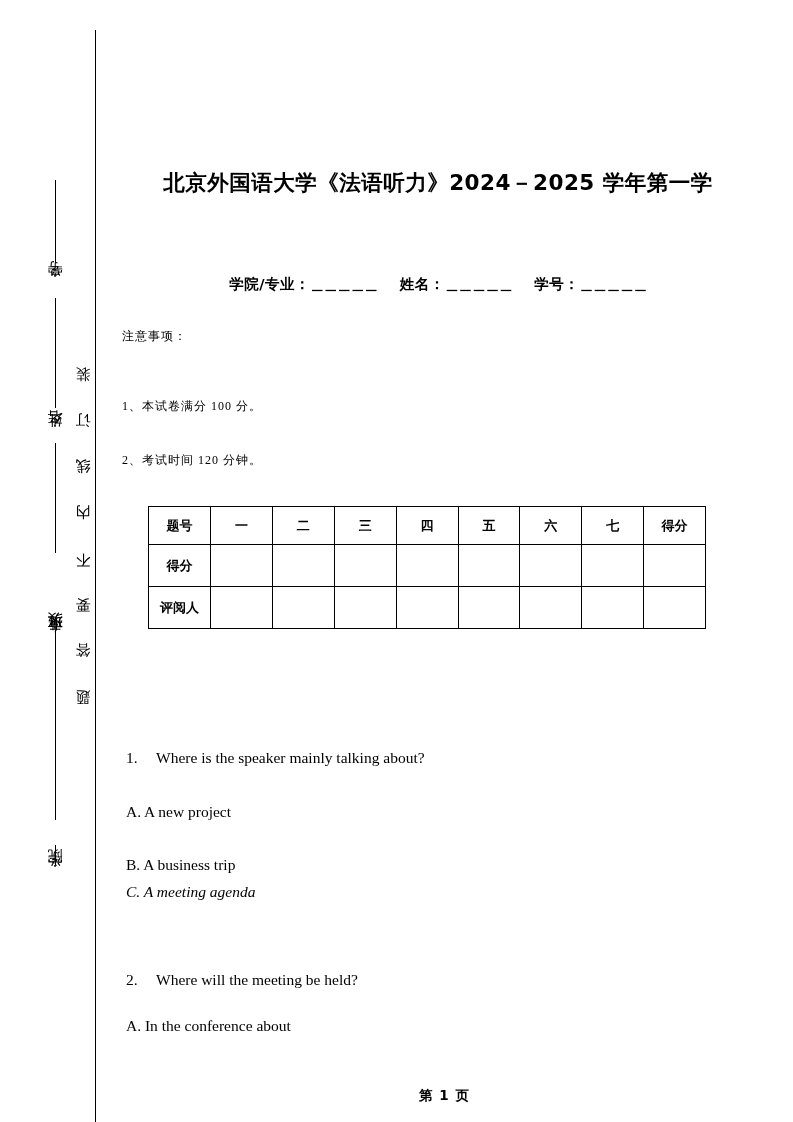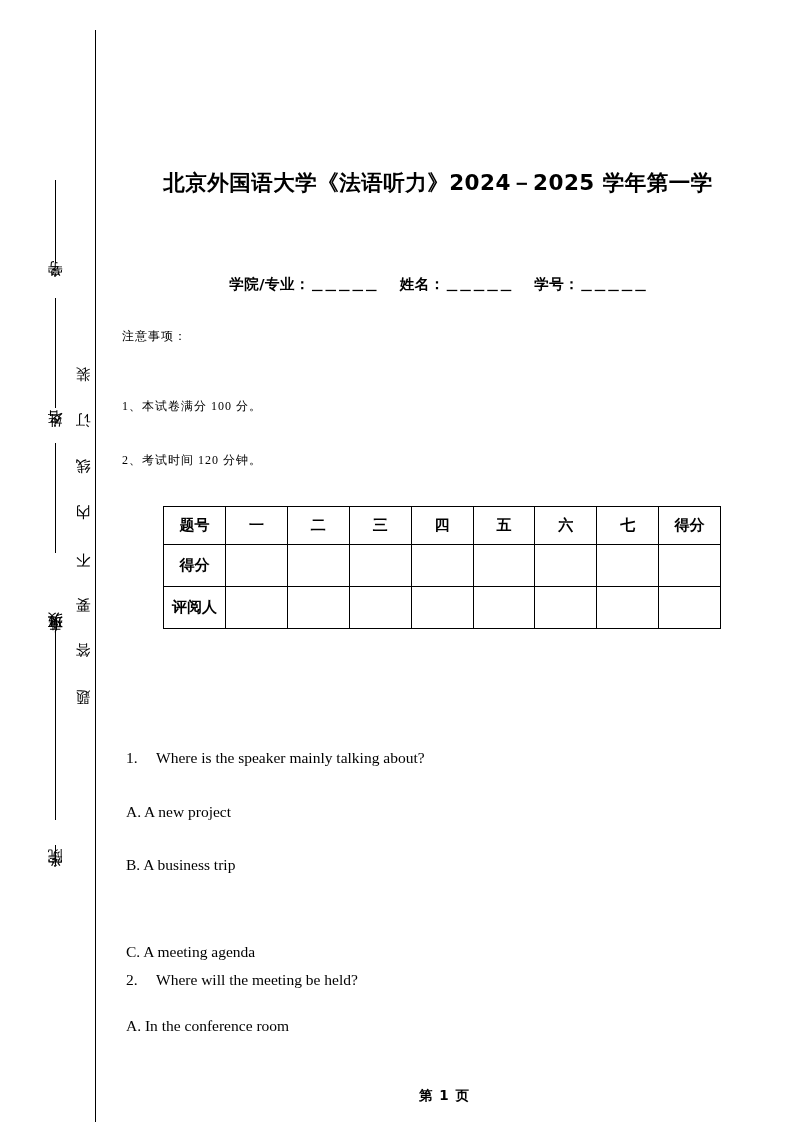--- a/index.html
+++ b/index.html
@@ -105,28 +105,28 @@
     white-space: nowrap;
   }
   #notes-title { top: 285px; }
   #note-1 { top: 355px; }
   #note-2 { top: 409px; }
   .ul-val { }
 
   
   #score-table {
     position: absolute;
-    left: 67px;
+    left: 52px;
     top: 463px;
     border-collapse: collapse;
     table-layout: fixed;
     width: 558px;
     font-family: "DejaVu Sans", "Liberation Sans", sans-serif;
     font-weight: bold;
-    font-size: 15px;
+    font-size: 13px;
   }
   #score-table td {
     border: 1px solid #000000;
     text-align: center;
     vertical-align: middle;
     padding: 0;
   }
   #score-table tr { height: 38px; }
   #score-table tr.tall { height: 42px; }
   #score-table col.first { width: 62px; }
@@ -255,22 +255,22 @@
       </tr>
     </tbody>
   </table>
 
 
   <div class="q-stem" style="top:706px;">
     <span class="qnum">1.</span><span>Where is the speaker mainly talking about?</span>
   </div>
   <div class="q-option" style="top:760px;">A. A new project</div>
   <div class="q-option" style="top:813px;">B. A business trip</div>
-  <div class="q-option" style="top:900px;">C. A meeting agenda</div>
+  <div class="q-option" style="top:840px;font-style:italic;">C. A meeting agenda</div>
 
   <div class="q-stem" style="top:928px;">
     <span class="qnum">2.</span><span>Where will the meeting be held?</span>
   </div>
-  <div class="q-option" style="top:974px;">A. In the conference room</div>
+  <div class="q-option" style="top:974px;">A. In the conference about</div>
 
   <div id="page-footer">第 1 页</div>
 
 </div>
 
 </body></html>

